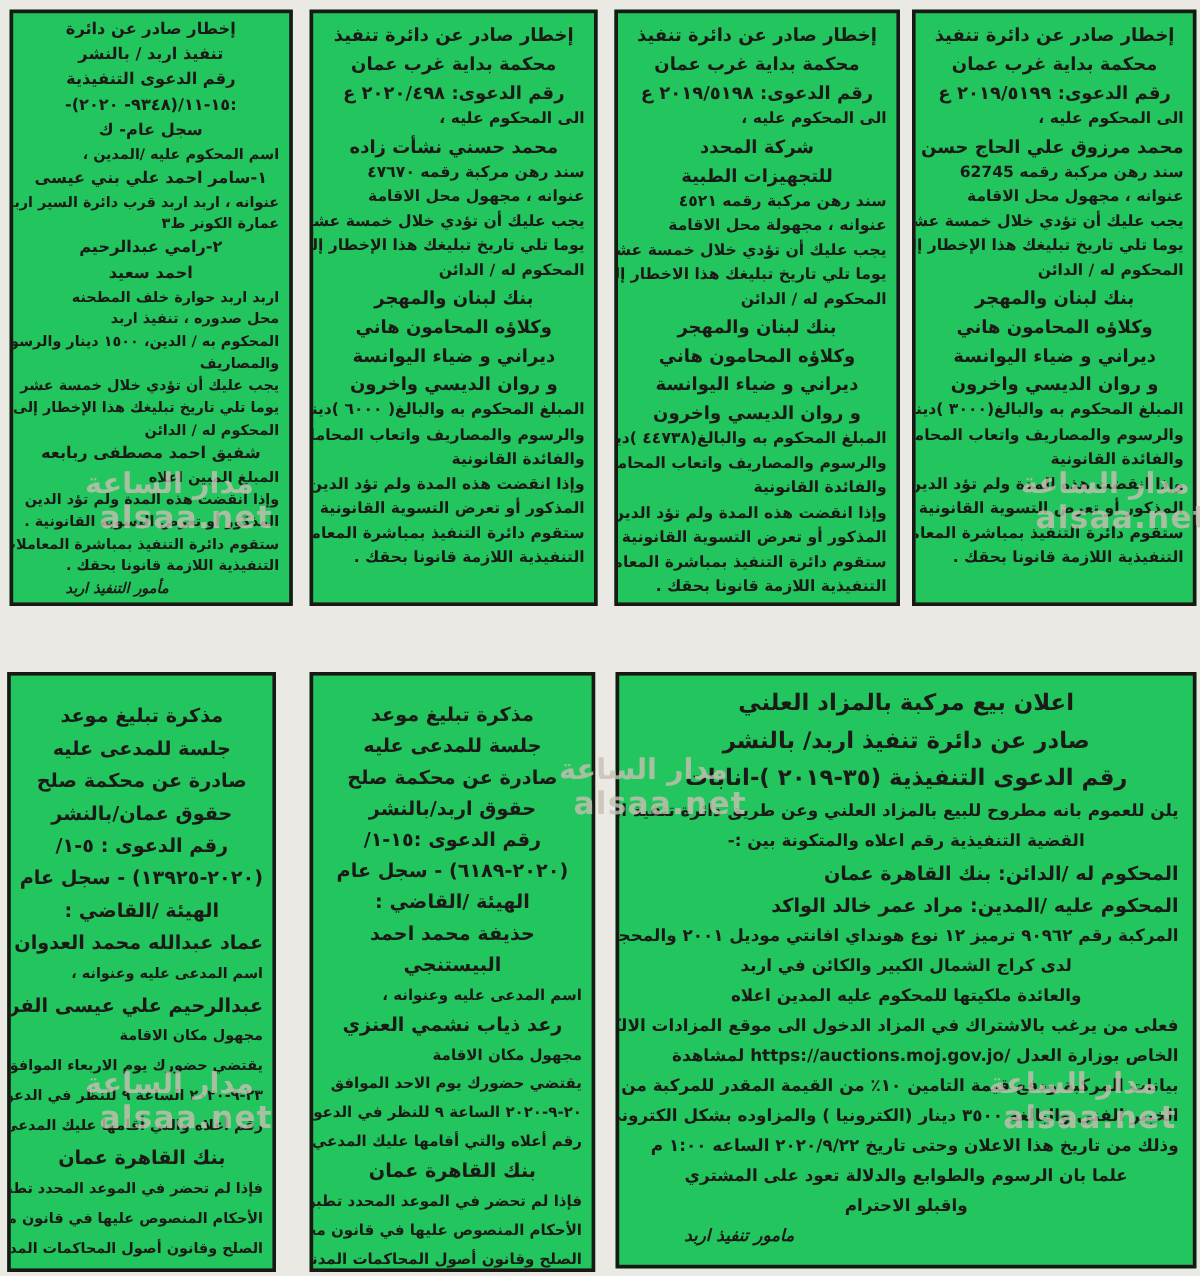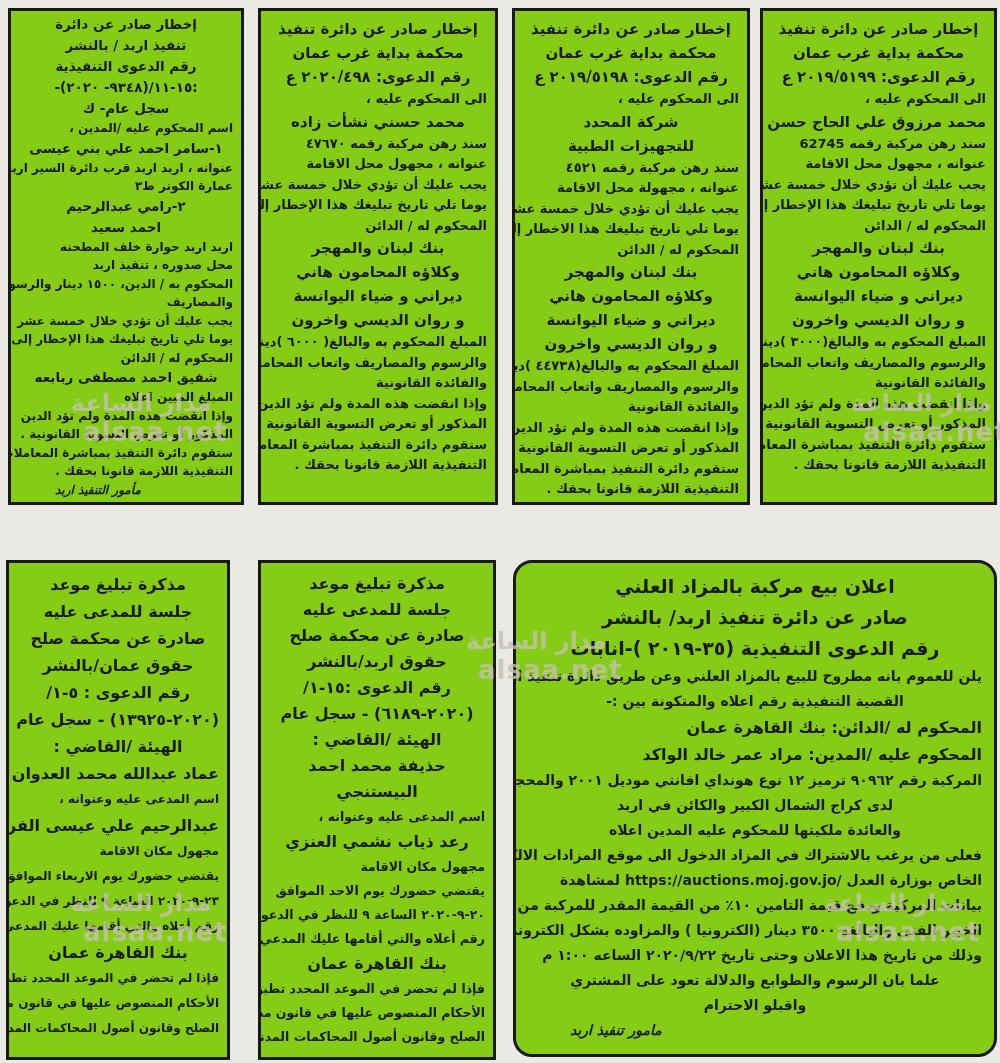--- a/index.html
+++ b/index.html
@@ -3,59 +3,59 @@
 <meta charset="utf-8">
 <style>
   html,body{margin:0;padding:0;}
   body{
     width:1000px;height:1063px;overflow:hidden;
     background:#ebe9e4;
     font-family:"DejaVu Sans",sans-serif;
   }
   .page{position:relative;width:1000px;height:1063px;background:#ebe9e4;overflow:hidden;}
   .block{
-    position:absolute;background:#84cc16;border:3px solid #1a1814;
+    position:absolute;background:#22c55e;border:3px solid #1a1814;
     box-sizing:border-box;direction:rtl;overflow:hidden;z-index:1;
   }
   .line{white-space:nowrap;color:#1c1a17;font-weight:bold;}
   .h{text-align:center;}
   .b{text-align:right;}
   .c{text-align:center;}
   .r{text-align:right;}
   .g{text-align:left;padding-left:3em;font-style:italic;}
 
   
   .top{padding:6px 8px;}
   .top .h{font-size:15px;line-height:24px;}
   .top .b,.top .g{font-size:13px;line-height:20.5px;}
   .n4{padding-top:3px;}
   .n4 .h{font-size:13.5px;line-height:21px;}
   .n4 .b,.n4 .g{font-size:12px;line-height:18.5px;}
 
   
-  .mid{padding:8px 8px;}
+  .mid{padding:20px 8px;}
   .mid .h{font-size:16px;line-height:27px;}
   .mid .b{font-size:12.5px;line-height:25px;}
   .n5 .b{font-size:12px;}
   .n6 .h{line-height:26px;}
   .n6 .b{line-height:24px;}
 
   
   .big{padding:8px 12px;}
   .big .h{font-size:19px;line-height:31px;}
   .big .b,.big .c,.big .g{font-size:14px;line-height:25px;}
   .big .r{font-size:16px;line-height:27px;}
 
   .n1{left:760px;top:8px;width:237px;height:497px;}
   .n2{left:512px;top:8px;width:238px;height:497px;}
   .n3{left:258px;top:8px;width:240px;height:497px;}
   .n4{left:8px;top:8px;width:236px;height:497px;}
   .n5{left:6px;top:560px;width:224px;height:500px;}
   .n6{left:258px;top:560px;width:238px;height:500px;}
-  .n7{left:513px;top:560px;width:484px;height:497px;border-radius:19px;}
+  .n7{left:513px;top:560px;width:484px;height:497px;}
 
   .wm{
     position:absolute;z-index:3;pointer-events:none;
     color:#c8bfb2;opacity:.8;font-weight:bold;text-align:center;direction:rtl;
   }
   .wm .ar{font-size:24px;line-height:30px;}
   .wm .en{font-size:26px;line-height:28px;letter-spacing:1px;margin-left:28px;direction:ltr;}
   .wm1{left:835px;top:388px;}
   .wm2{left:55px;top:388px;}
   .wm3{left:450px;top:626px;}

